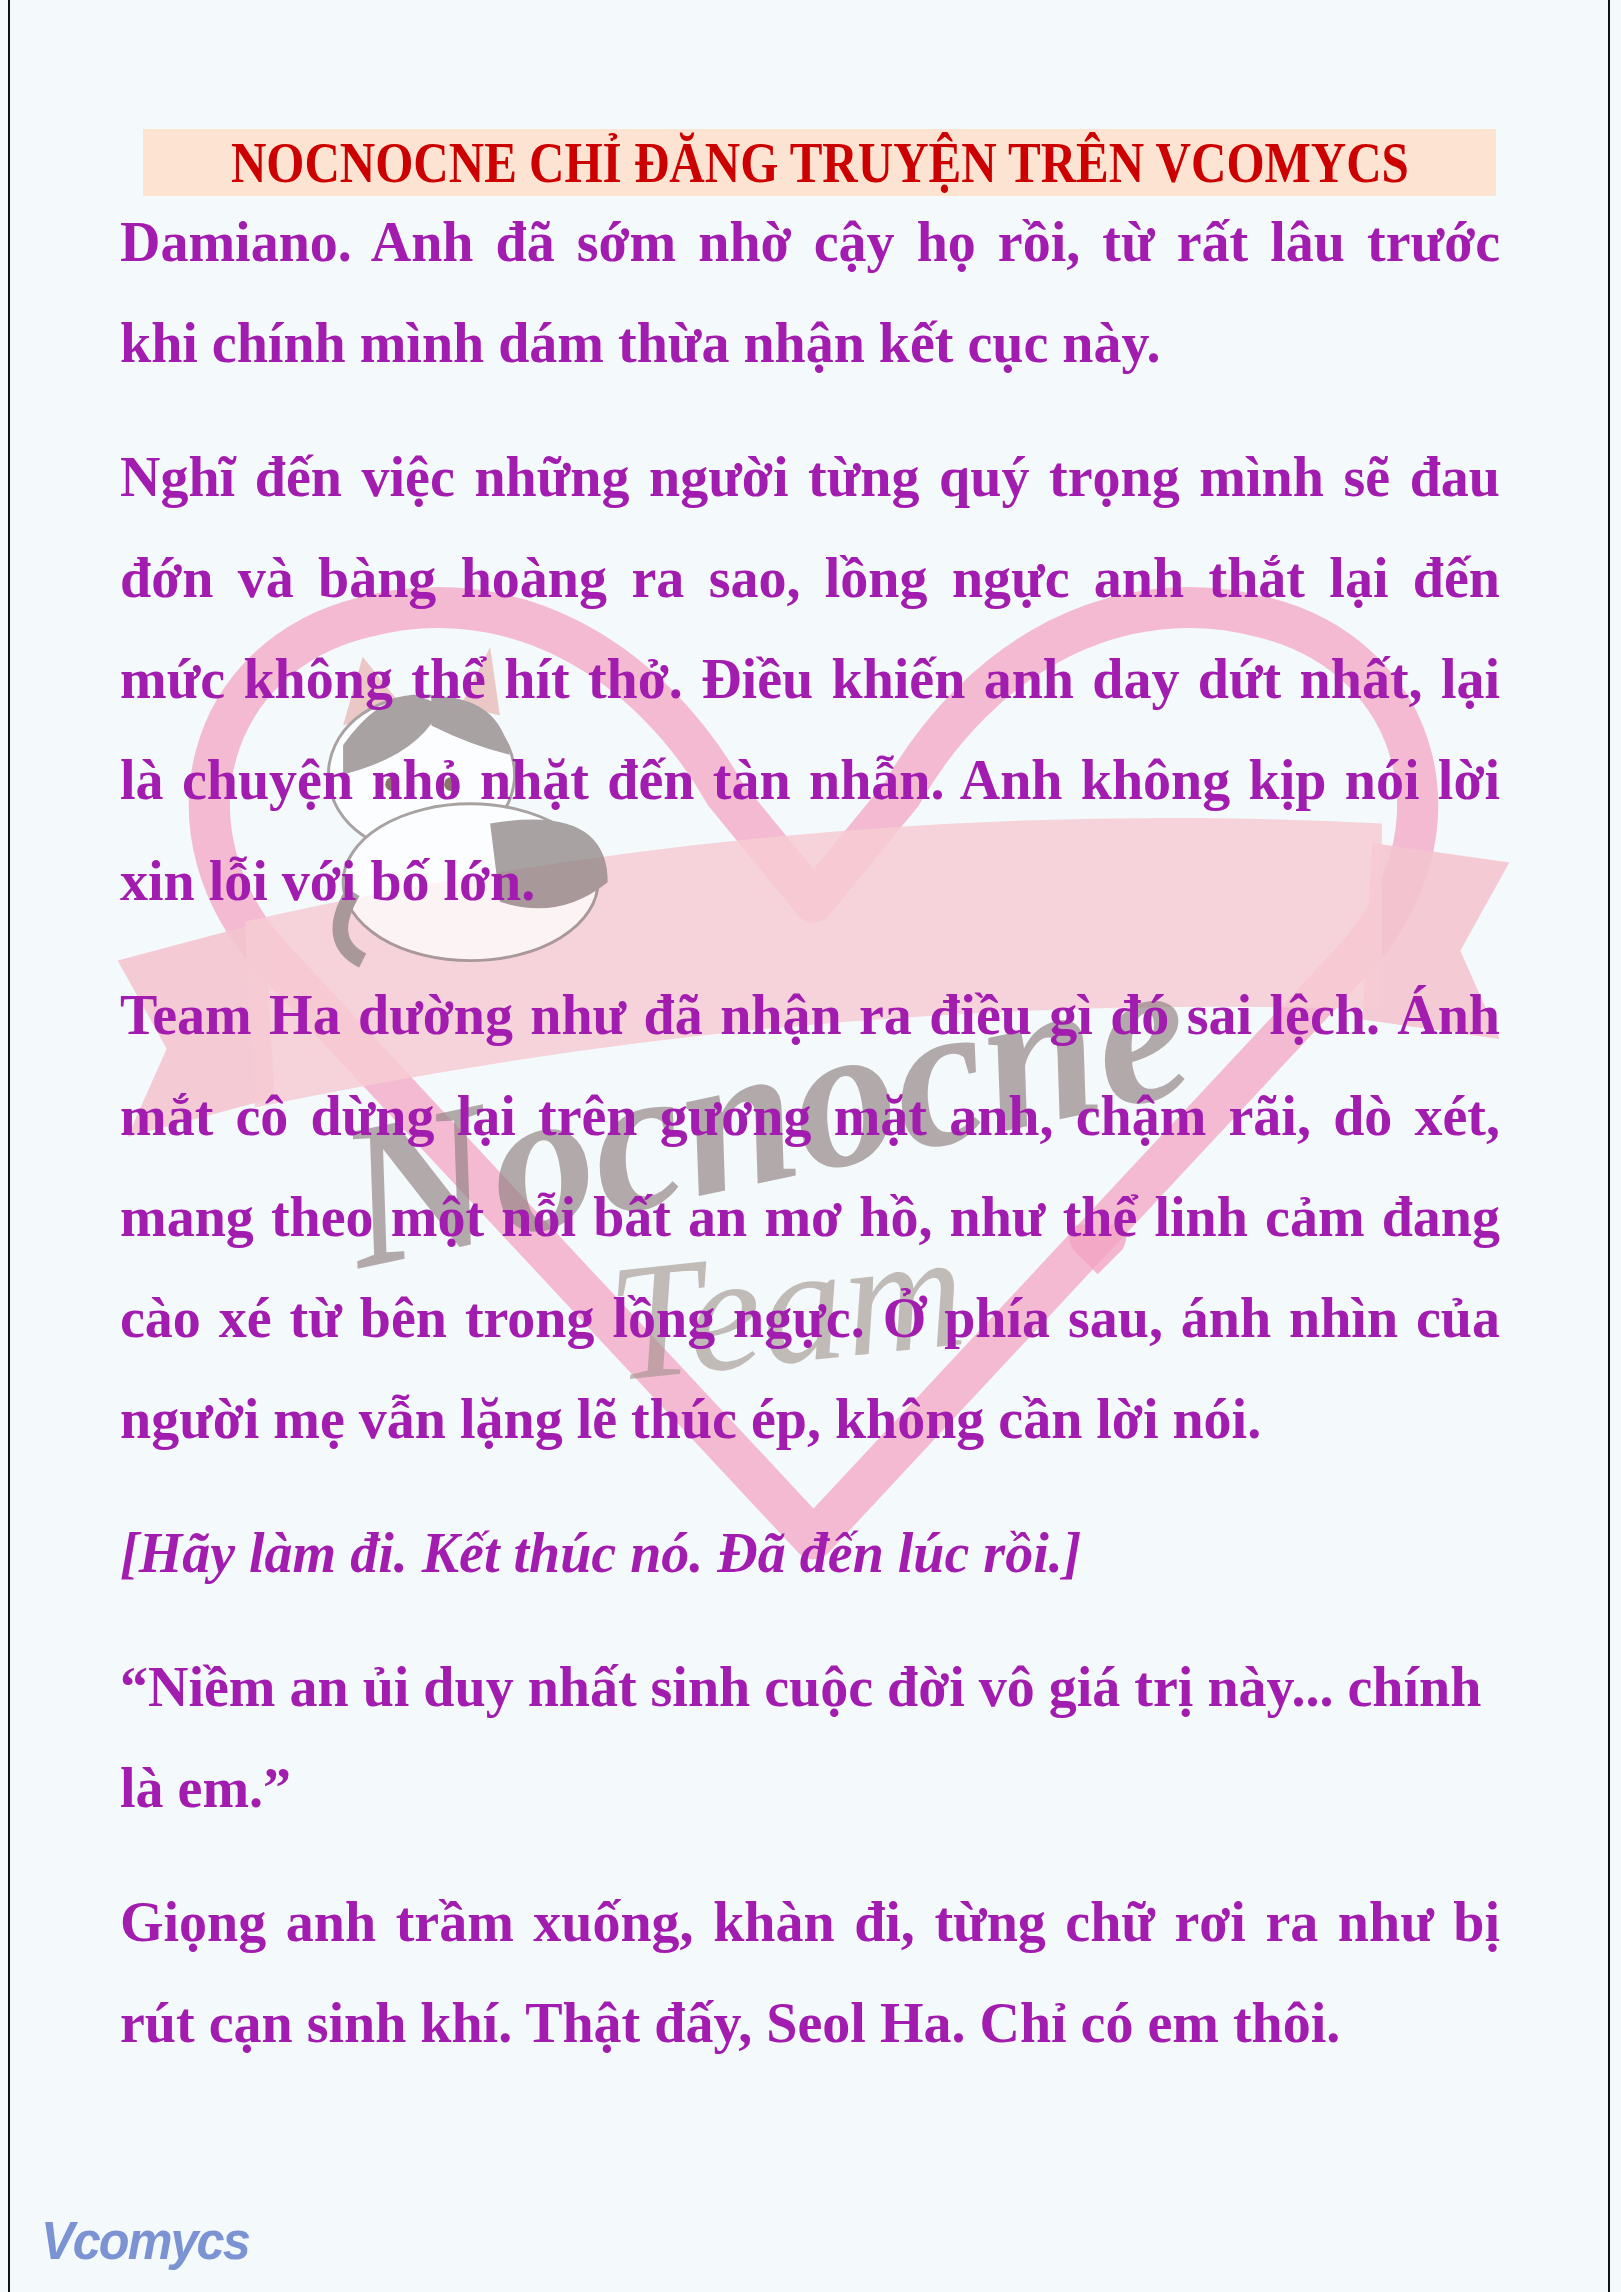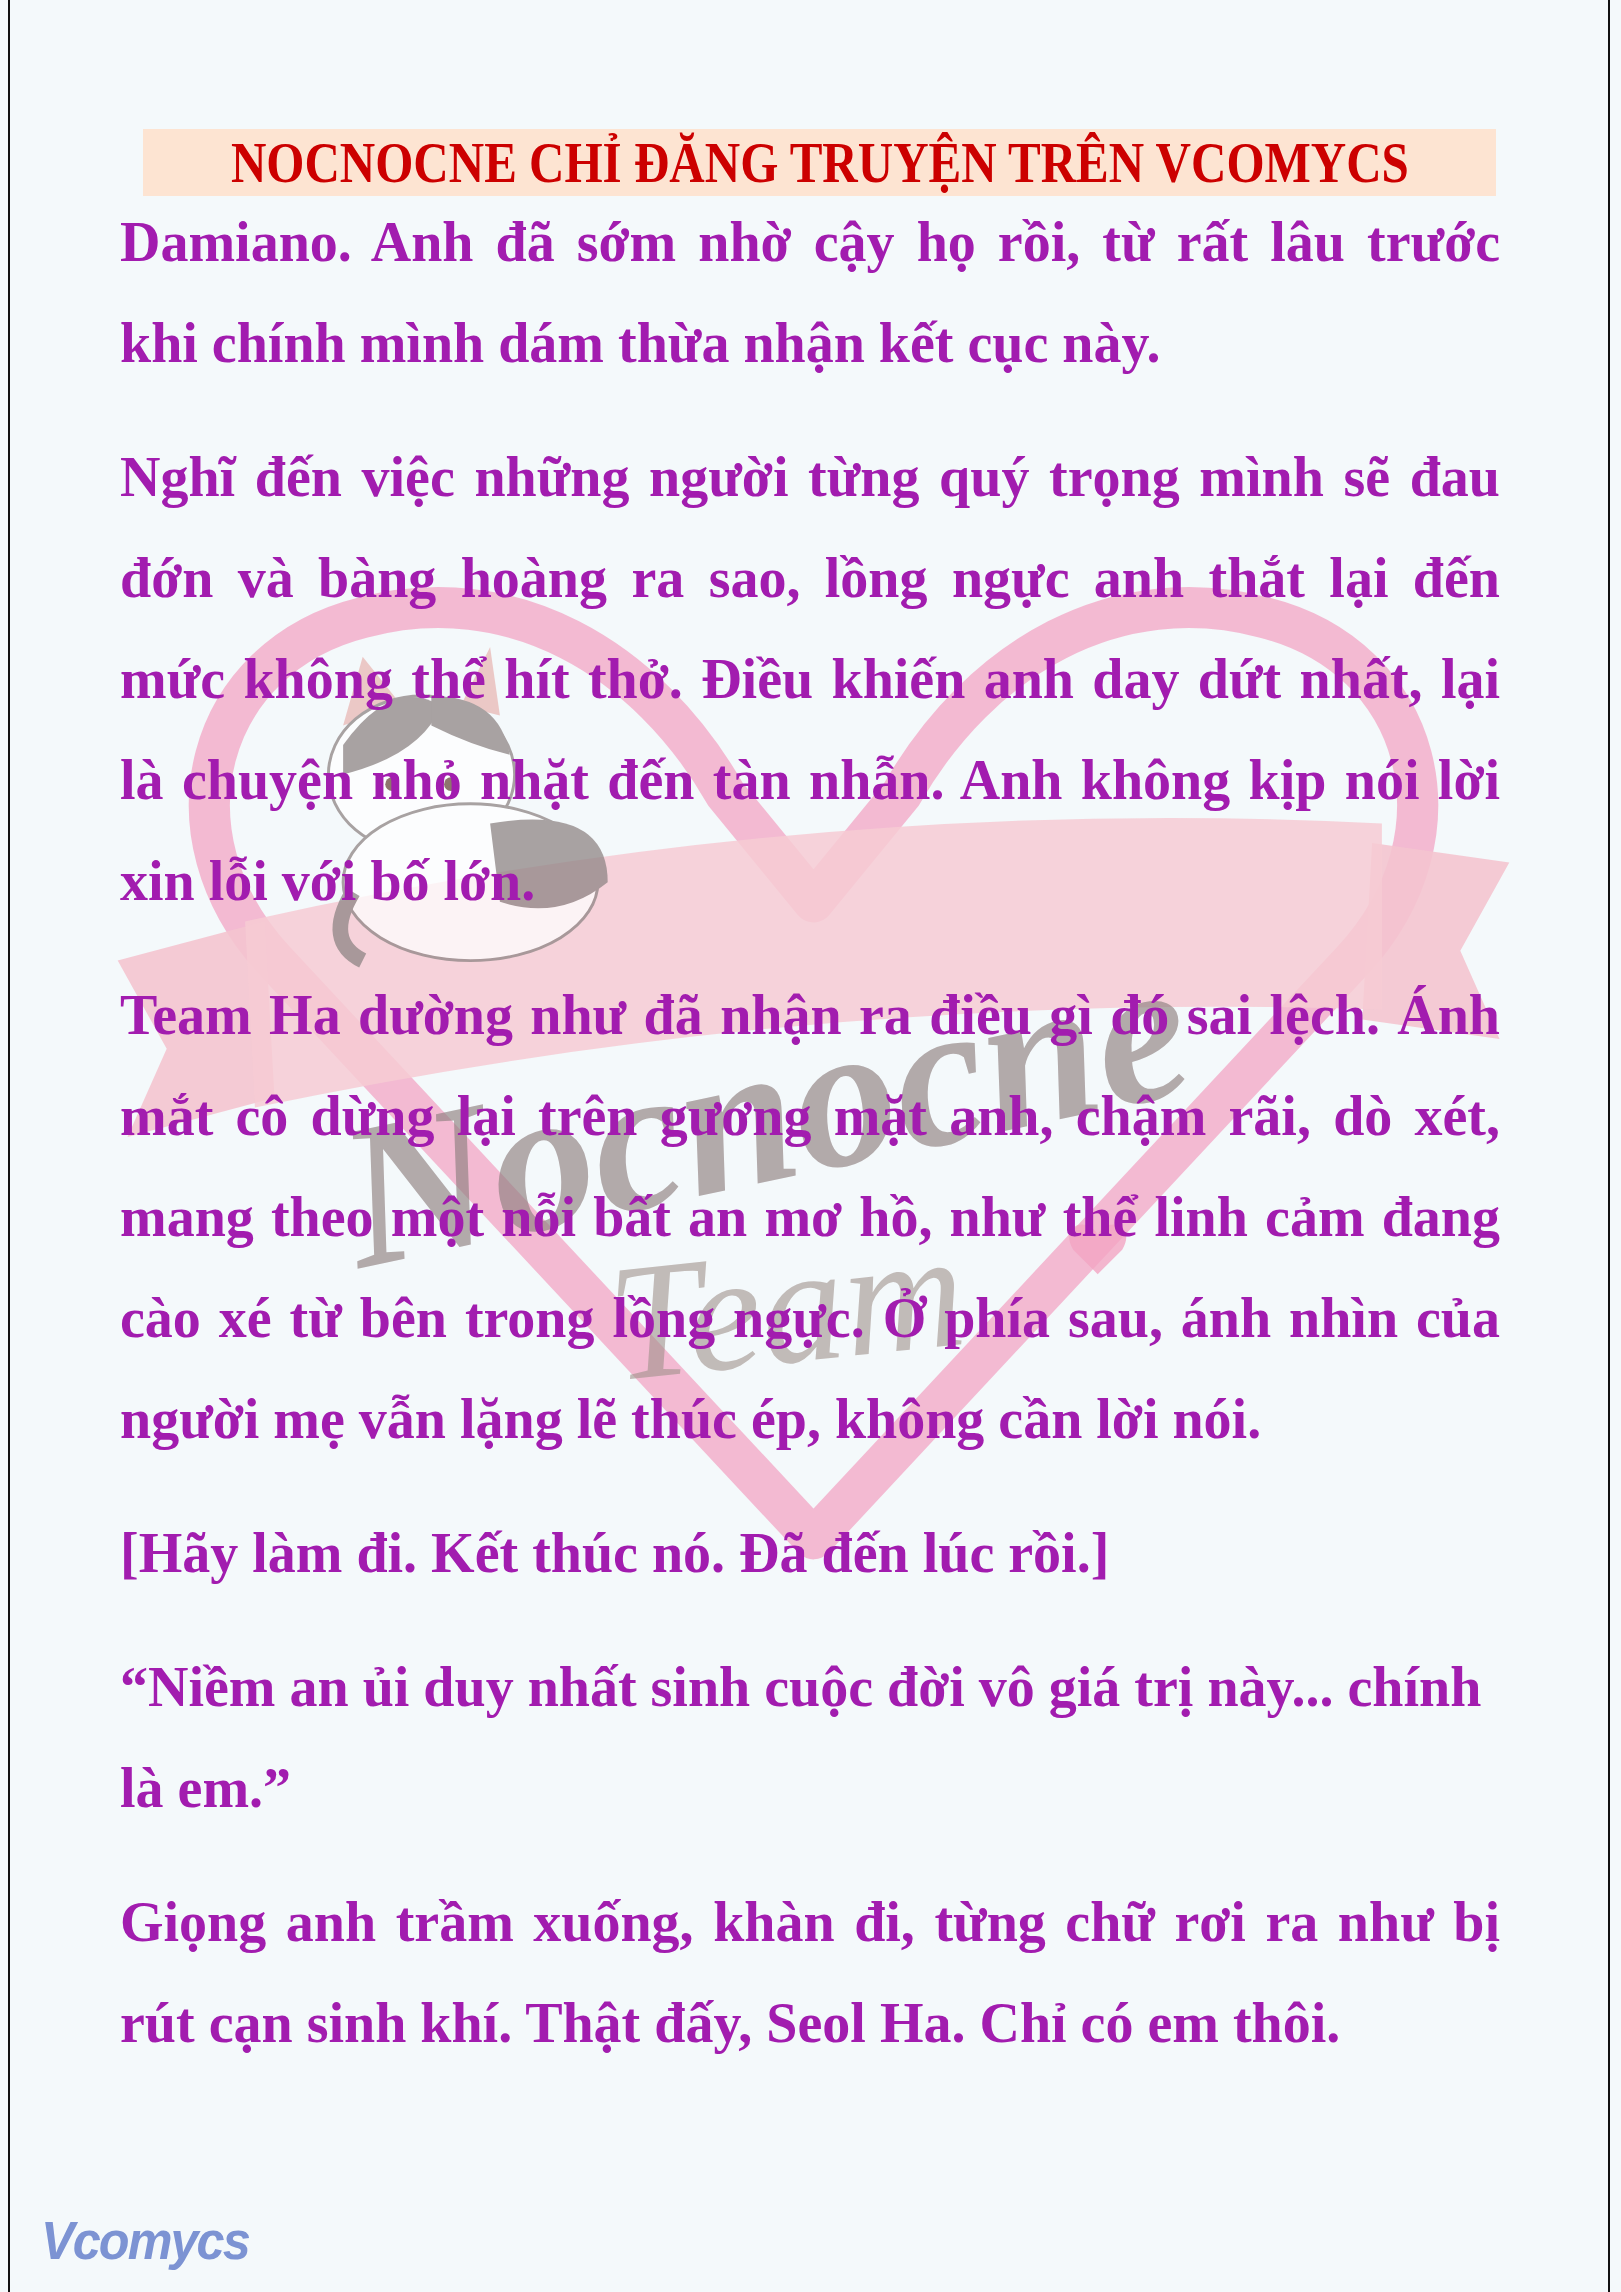--- a/index.html
+++ b/index.html
@@ -72,21 +72,21 @@
   .para {
     font-family: "Liberation Serif", "DejaVu Serif", serif;
     font-weight: bold;
     font-size: 56px;
     line-height: 101px;
     color: #a21caf;
     margin: 0 12px 33px 0;
     text-align: justify;
   }
   .para.single { text-align: left; }
-  .para.italic { }
+  .para.italic { font-style: italic; }
 
   .logo {
     position: absolute;
     left: 29px;
     top: 2200px;
     width: 216px;
     height: 78px;
     z-index: 3;
     margin-left: 12px;
   }

